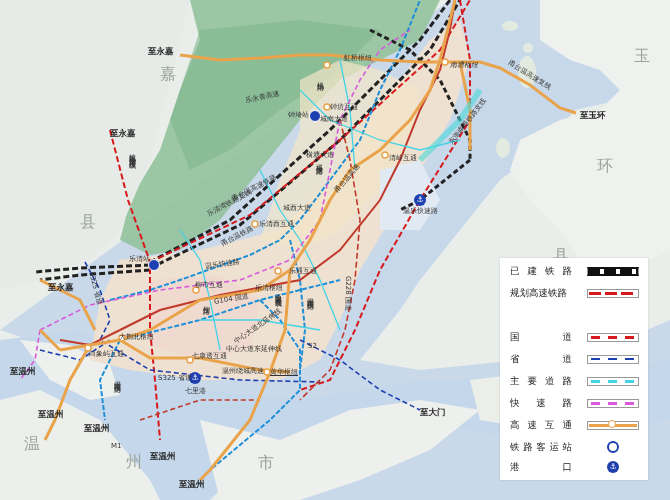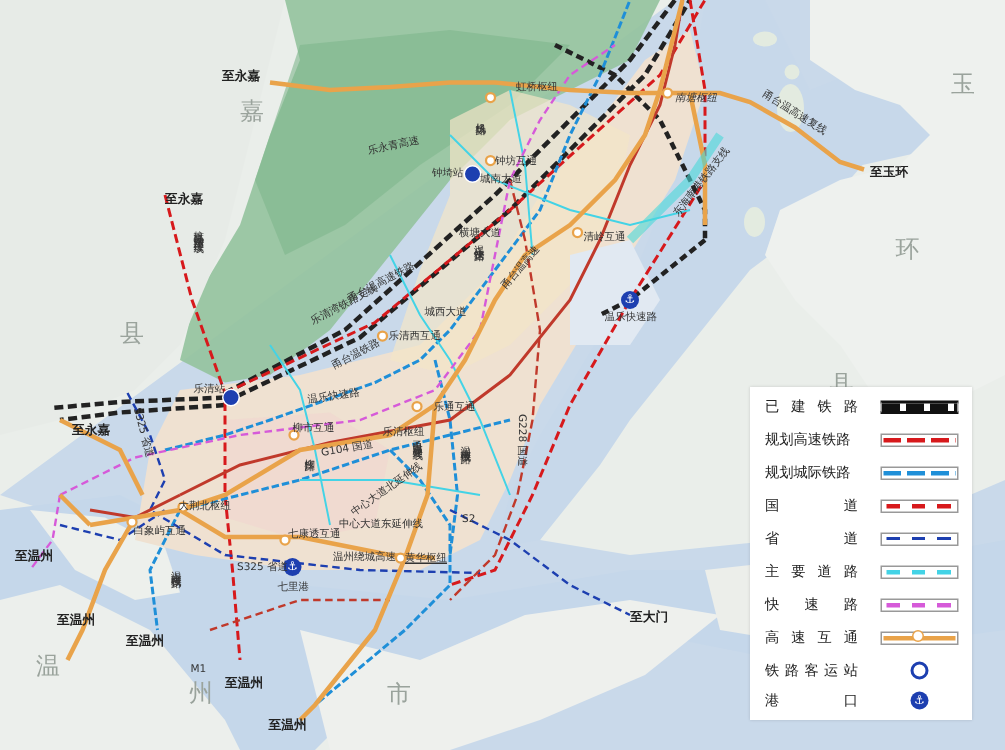--- a/index.html
+++ b/index.html
@@ -190,48 +190,40 @@
   <div class="lbl" style="left:320px;top:116px;">城南大道</div>
   <div class="lbl" style="left:283px;top:205px;">城西大道</div>
   <div class="lbl" style="left:306px;top:104px;margin-top:48px;">横塘大道</div>
 
   <div class="lbl v" style="left:128px;top:148px;">杭温高铁乐清连接线</div>
   <div class="lbl v" style="left:202px;top:300px;">柳江路</div>
   <div class="lbl v" style="left:274px;top:288px;">甬台温高速复线</div>
   <div class="lbl v" style="left:306px;top:292px;">温州市域铁路</div>
   <div class="lbl" style="left:308px;top:343px;">S2</div>
   <div class="lbl v" style="left:113px;top:375px;">温州市域铁路</div>
-  <div class="lbl" style="left:111px;top:443px;margin-left:16px;">M1</div>
+  <div class="lbl" style="left:111px;top:443px;">M1</div>
   <div class="lbl v" style="left:315px;top:158px;">温乐快速路</div>
   <div class="lbl v" style="left:316px;top:76px;">机场路</div>
 
   <div class="legend">
     <div class="row" style="top:4px;">
       <div class="name">
         <span>已</span>
           <span>建</span>
           <span>铁</span>
           <span>路</span>
       </div>
       <div class="sym" style="background:repeating-linear-gradient(90deg,#111 0 12px,#fff 12px 16px);border-top:2px solid #111;border-bottom:2px solid #111;"></div>
     </div>
     <div class="row" style="top:26px;font-family:Liberation Serif, serif;">
       <div class="name">
           <span>规划高速铁路</span>
         </div>
       <div class="sym" style="background:#fff;">
           <div style="margin:2px 1px;height:3px;background:repeating-linear-gradient(90deg,#d7191c 0 12px,#fff 12px 16px);"></div>
-        </div>
-    </div>
-    <div class="row" style="top:48px;">
-      <div class="name">
-          <span>规划城际铁路</span>
-        </div>
-      <div class="sym" style="background:#fff;">
-          <div style="margin:2px 1px;height:3px;background:repeating-linear-gradient(90deg,#1f8fd8 0 12px,#fff 12px 16px);"></div>
         </div>
     </div>
     <div class="row" style="top:70px;">
       <div class="name">
           <span>国</span>
           <span>道</span>
         </div>
       <div class="sym" style="background:#fff;">
           <div style="margin:2px 3px;height:3px;background:repeating-linear-gradient(90deg,#d7191c 0 9px,#fff 9px 17px);"></div>
         </div>

